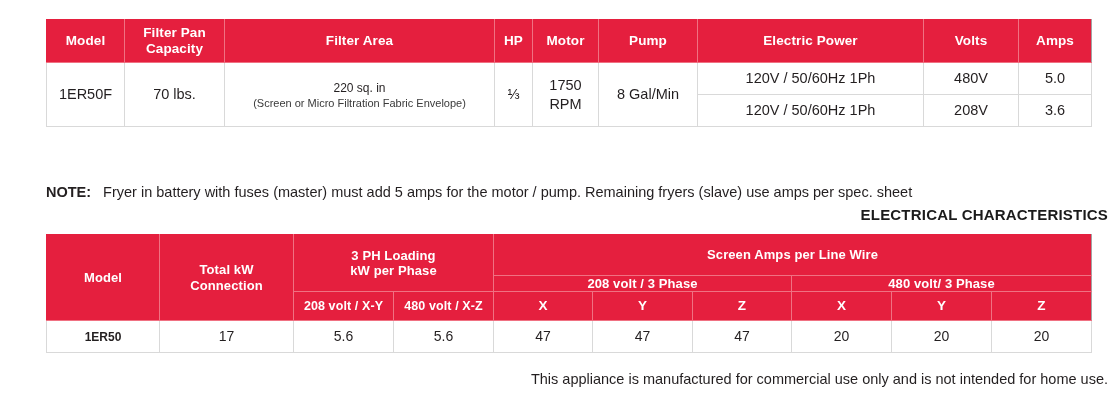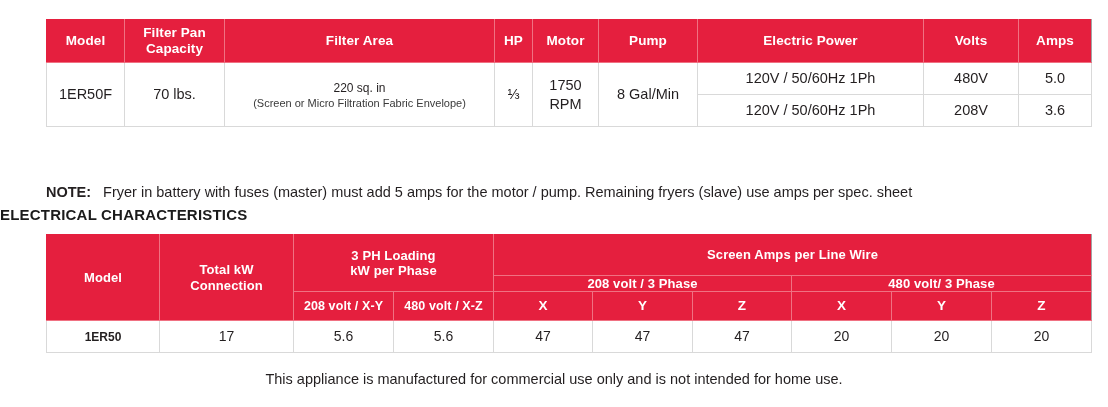--- a/index.html
+++ b/index.html
@@ -89,21 +89,21 @@
     font-weight: bold;
     margin-right: 12px;
   }
 
   
   .sec-title {
     position: absolute;
     top: 206px;
     left: 0;
     width: 1108px;
-    text-align: left;
+    text-align: right;
     font-size: 15px;
     font-weight: bold;
     letter-spacing: 0.2px;
     color: #1b1b1b;
   }
 
   
   .t2-wrap {
     position: absolute;
     left: 46px;
@@ -124,21 +124,21 @@
   .t2 .h-mid  { height: 40px; }
   .t2 .h-sub  { height: 28px; font-size: 12.5px; }
   .t2 .h-letter { height: 28px; font-size: 13.5px; }
 
   
   .footer {
     position: absolute;
     top: 371px;
     left: 0;
     width: 1108px;
-    text-align: center;
+    text-align: right;
     font-size: 14.5px;
     color: #231f20;
   }
 </style>
 </head>
 <body>
 
 <div class="page">
 
   <div class="t1-wrap">

